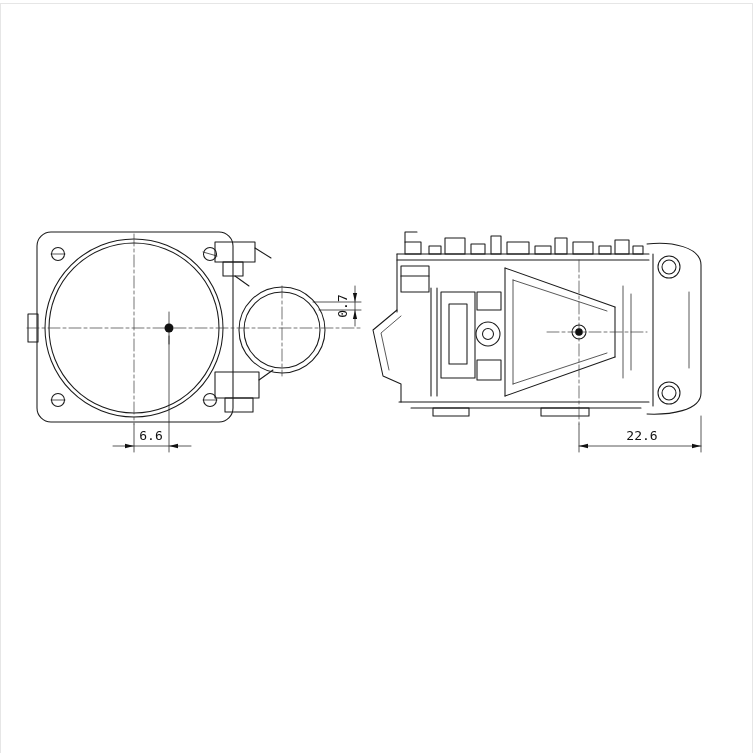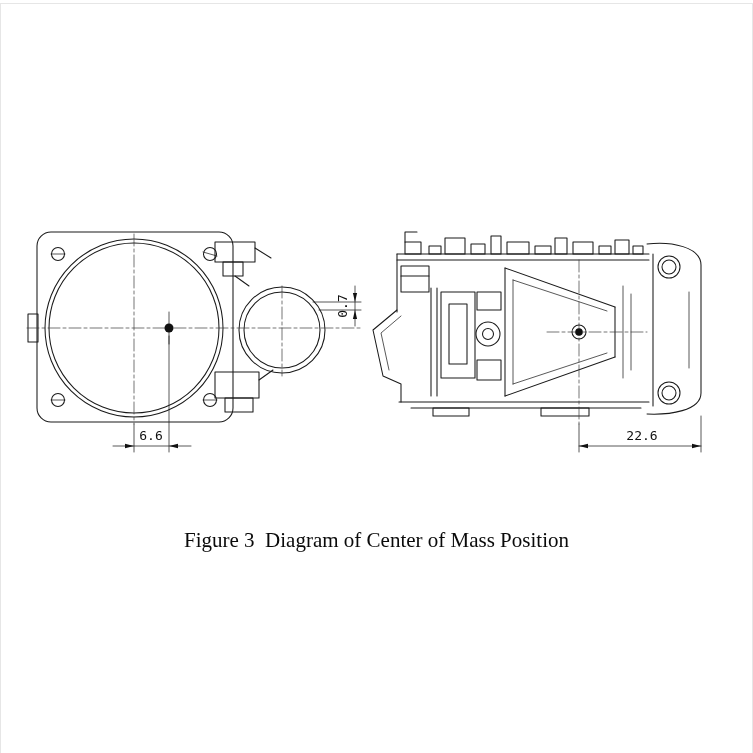--- a/index.html
+++ b/index.html
@@ -187,15 +187,14 @@
     <g>
       <line class="thin" x1="578" y1="420" x2="578" y2="448"></line>
       <line class="thin" x1="700" y1="412" x2="700" y2="448"></line>
       <line class="thin" x1="578" y1="442" x2="700" y2="442"></line>
       <polygon points="578,442 587,439.8 587,444.2"></polygon>
       <polygon points="700,442 691,439.8 691,444.2"></polygon>
       <text class="dim" x="641" y="436" text-anchor="middle">22.6</text>
     </g>
   </svg>
 
-  <div class="caption">Figure 3  Diagram of Center of Mass Position</div>
 
 </div>
 
 </body></html>

